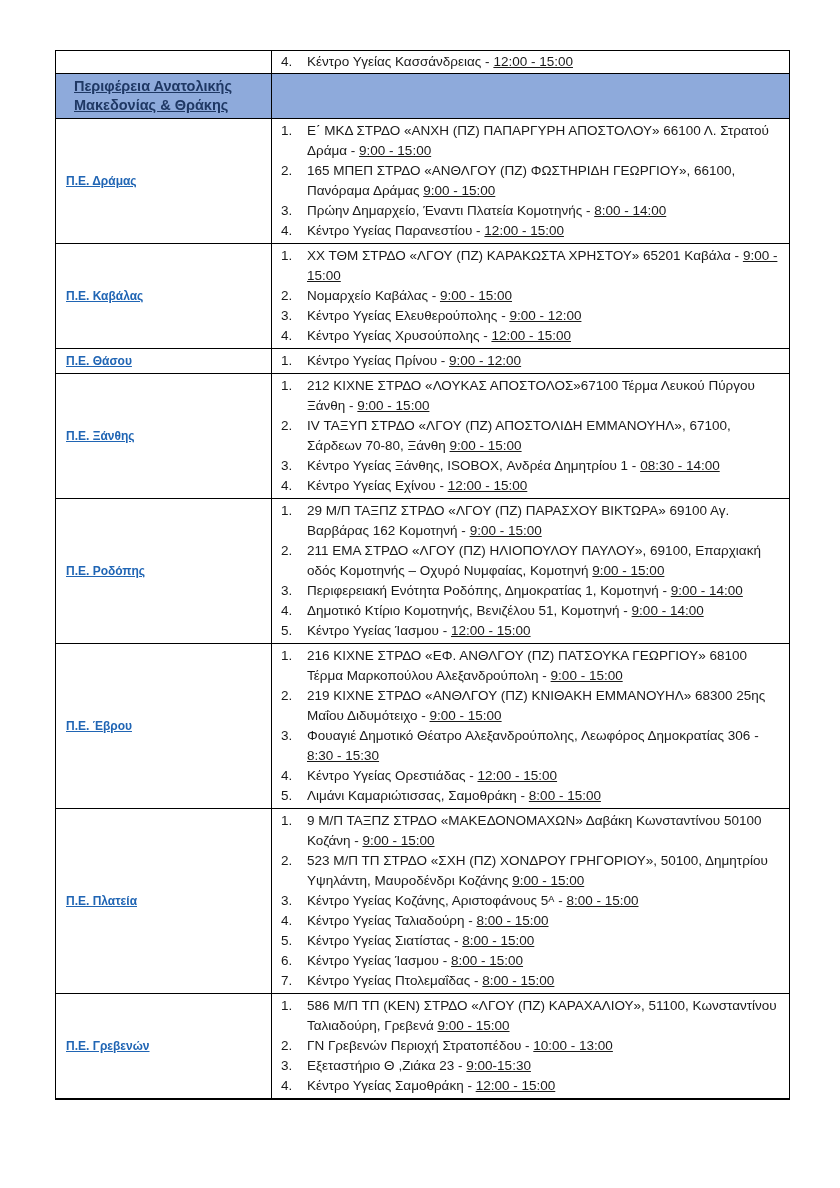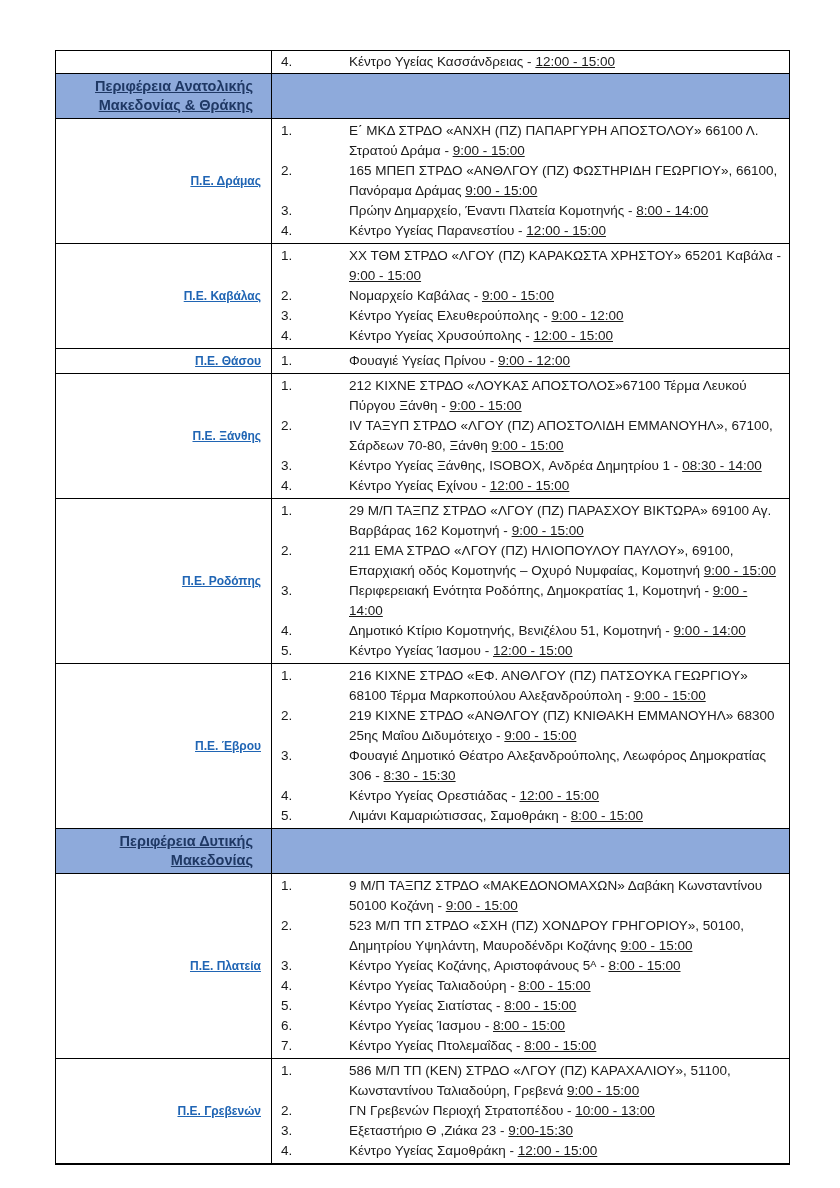--- a/index.html
+++ b/index.html
@@ -10,36 +10,36 @@
     color: var(--body-text, #1a1a1a);
   }
   table.schedule {
     position: absolute; left: 55px; top: 50px; width: 735px;
     border-collapse: collapse; table-layout: fixed;
     border: 1px solid var(--border, #000);
     border-bottom-width: 2.5px;
   }
   td { border: 1px solid var(--border, #000); vertical-align: middle; padding: 0; }
   col.col-region { width: 216px; }
-  .region-cell { text-align: right; padding: 2px 10px; }
+  .region-cell { text-align: left; padding: 2px 10px; }
   .region-label {
     color: var(--region-text, #2065B4);
     font-weight: bold; font-size: 12px; line-height: 19px;
     text-decoration: underline;
   }
   tr.row-header td { background: var(--header-bg, #8EAADB); }
   tr.row-header .region-cell { padding: 3px 18px; }
   tr.row-header .region-label {
     color: var(--header-text, #1F3864);
     font-size: 14.5px; line-height: 19px;
   }
   .items-cell { padding: 2px 6px 2px 9px; vertical-align: top; }
   .item { display: flex; font-size: 13.5px; line-height: 20px; }
   .item .num { flex: 0 0 26px; }
-  .item .body { flex: 1; min-width: 0; margin-left: 42px; }
+  .item .body { flex: 1; min-width: 0; }
   .time { text-decoration: underline; }
   tr.row-continuation .items-cell { padding-top: 1px; padding-bottom: 1px; }
 </style>
 </head>
 <body>
 
 <div class="page">
   <table class="schedule">
     <colgroup>
       <col class="col-region">
@@ -109,21 +109,21 @@
   </div>
           </td>
   </tr>
         <tr class="row-region">
     <td class="region-cell">
       <span class="region-label">Π.Ε. Θάσου</span>
     </td>
     <td class="items-cell">
             <div class="item">
     <span class="num">1.</span>
-    <span class="body"><span>Φουαγιέ Υγείας Πρίνου - </span><span class="time">9:00 - 12:00</span></span>
+    <span class="body"><span>Κέντρο Υγείας Πρίνου - </span><span class="time">9:00 - 12:00</span></span>
   </div>
           </td>
   </tr>
         <tr class="row-region">
     <td class="region-cell">
       <span class="region-label">Π.Ε. Ξάνθης</span>
     </td>
     <td class="items-cell">
             <div class="item">
     <span class="num">1.</span>
@@ -189,26 +189,20 @@
   </div>
             <div class="item">
     <span class="num">4.</span>
     <span class="body"><span>Κέντρο Υγείας Ορεστιάδας - </span><span class="time">12:00 - 15:00</span></span>
   </div>
             <div class="item">
     <span class="num">5.</span>
     <span class="body"><span>Λιμάνι Καμαριώτισσας, Σαμοθράκη - </span><span class="time">8:00 - 15:00</span></span>
   </div>
           </td>
-  </tr>
-        <tr class="row-header">
-    <td class="region-cell">
-      <span class="region-label">Περιφέρεια Δυτικής Μακεδονίας</span>
-    </td>
-    <td class="items-cell"></td>
   </tr>
         <tr class="row-region">
     <td class="region-cell">
       <span class="region-label">Π.Ε. Πλατεία</span>
     </td>
     <td class="items-cell">
             <div class="item">
     <span class="num">1.</span>
     <span class="body"><span>9 Μ/Π ΤΑΞΠΖ ΣΤΡΔΟ «ΜΑΚΕΔΟΝΟΜΑΧΩΝ» Δαβάκη Κωνσταντίνου 50100 Κοζάνη - </span><span class="time">9:00 - 15:00</span></span>
   </div>

